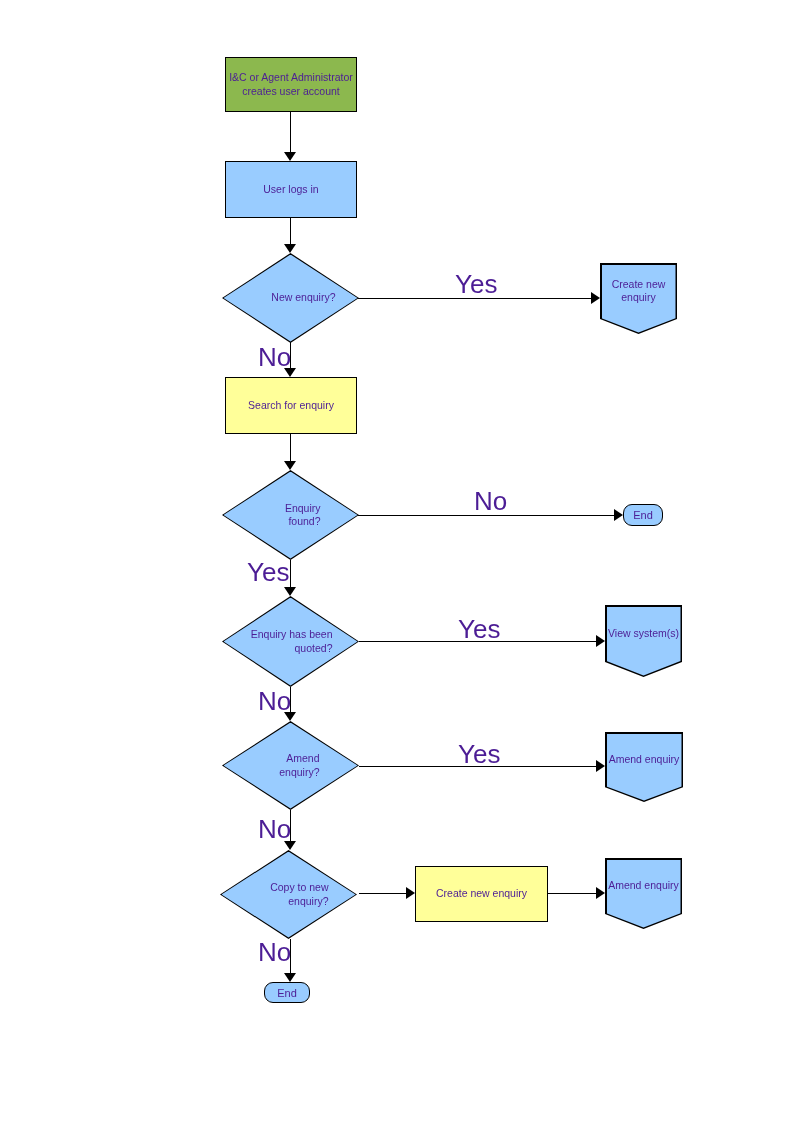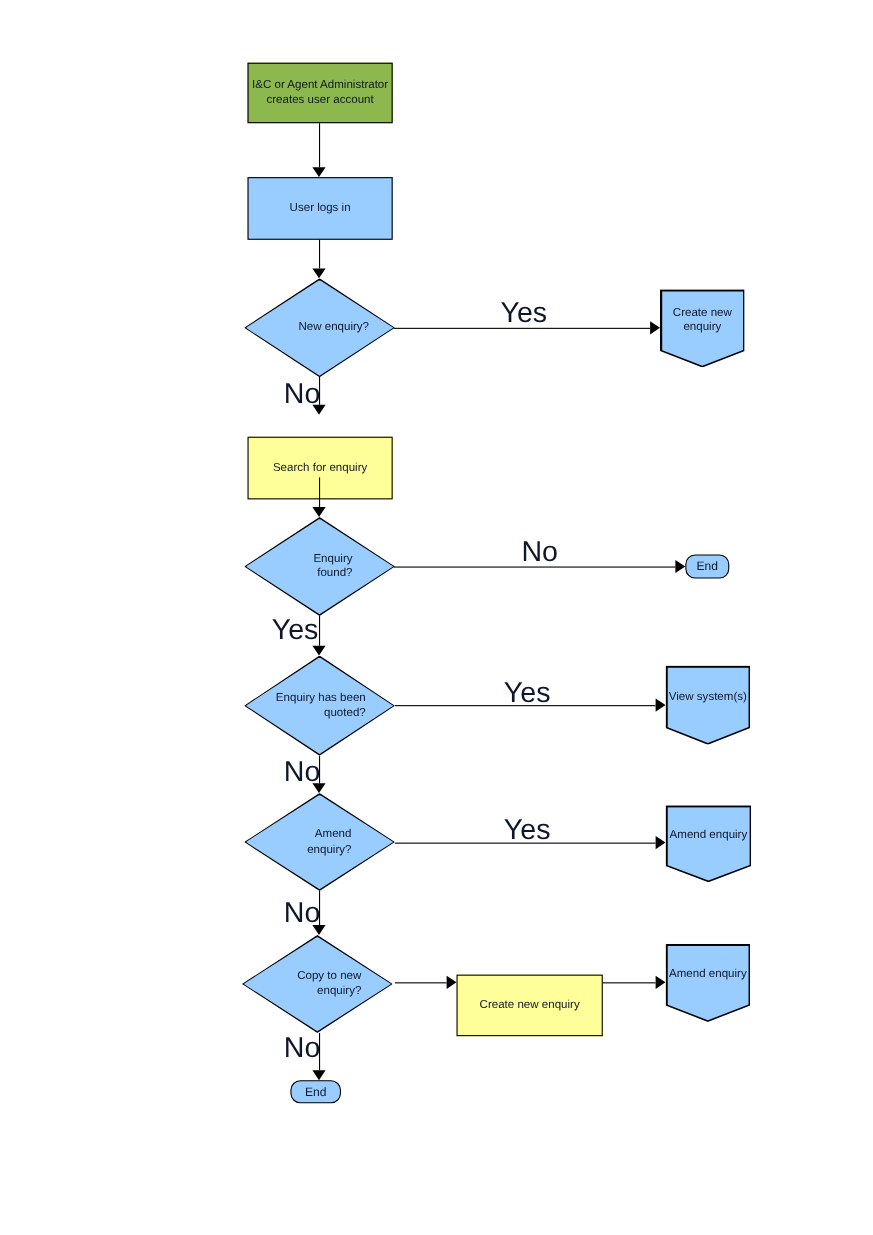--- a/index.html
+++ b/index.html
@@ -1,27 +1,27 @@
 <!DOCTYPE html>
 <html style="--blue: #99CCFF; --yellow: #FFFF99; --green: #8CB84E; --line: #000000; --background: #FFFFFF;"><head>
 <meta charset="utf-8">
 <style>
   html,body { margin:0; padding:0; background:#fff; }
   .page {
     position:relative; width:794px; height:1123px; background:#fff;
-    font-family:"Liberation Sans", sans-serif; color:#0f172a; overflow:hidden;
+    font-family:"Liberation Sans", sans-serif; color:#4c1d95; overflow:hidden;
   }
   
   .box {
     position:absolute; border:1px solid #000; box-sizing:border-box;
     display:flex; align-items:center; justify-content:center;
     text-align:center; font-size:10.5px; line-height:1.25;
   }
   .fill-blue   { background:var(--blue,  #99CCFF); }
-  .fill-yellow { background:var(--yellow,#FFFF99);margin-top:20px; }
+  .fill-yellow { background:var(--yellow,#FFFF99); }
   .fill-green  { background:var(--green, #8CB84E); }
 
   
   .diamond {
     position:absolute; display:flex; align-items:center; justify-content:center;
     text-align:right; font-size:10.5px; line-height:1.25;
   }
   .diamond::before, .diamond::after {
     content:""; position:absolute;
     clip-path:polygon(50% 0,100% 50%,50% 100%,0 50%);

